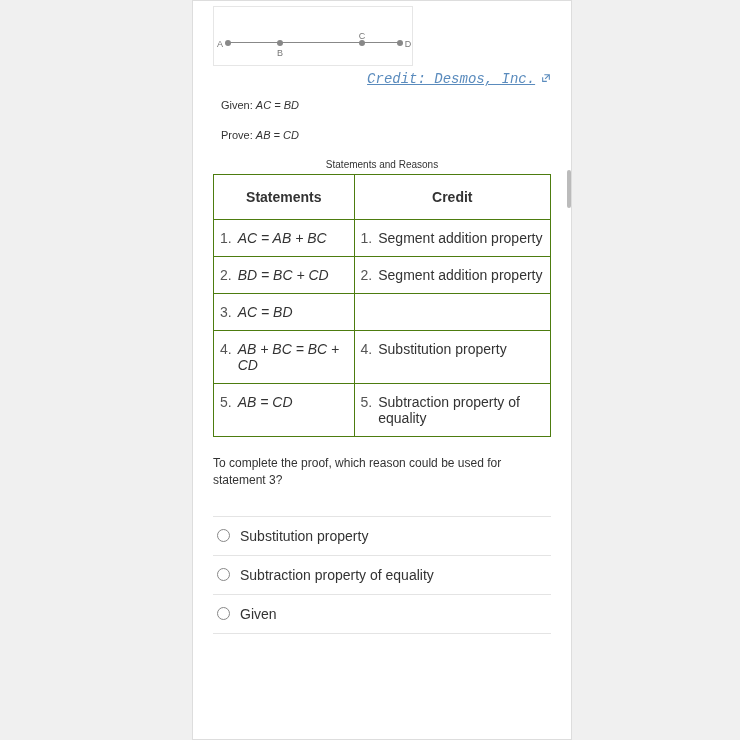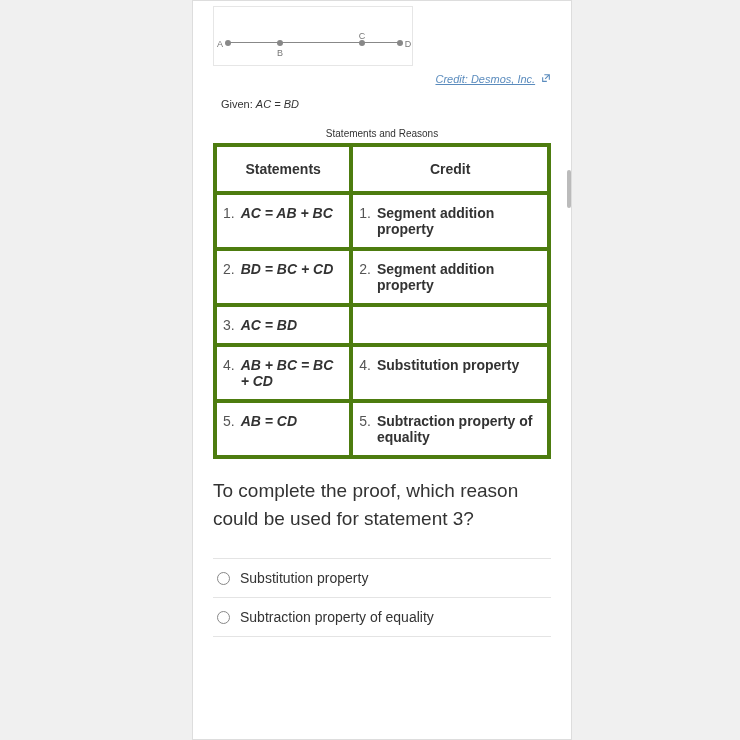--- a/index.html
+++ b/index.html
@@ -59,23 +59,24 @@
       font-size: 9px;
       color: #777;
       transform: translateX(-50%);
     }
     .credit-row {
       text-align: right;
       margin: 4px 0 12px 0;
     }
     .credit {
       color: #5a8bbd;
-      font-size: 11px;
+      font-size: 14px;
       text-decoration: underline;
       font-style: italic;
+      font-family: Liberation Mono, monospace;
     }
     .ext-icon {
       display: inline-block;
       width: 10px;
       height: 10px;
       vertical-align: baseline;
       margin-left: 2px;
     }
     .given, .prove {
       font-size: 11px;
@@ -88,44 +89,43 @@
       font-size: 10px;
       margin-bottom: 4px;
       color: #333;
     }
     table.proof {
       border-collapse: collapse;
       width: 100%;
       border: 1px solid #333;
     }
     table.proof th, table.proof td {
-      border: 4px solid #4d7c0f;
+      border: 1px solid #4d7c0f;
       padding: 10px 6px;
       vertical-align: top;
       font-size: 14px;
     }
     table.proof th {
       text-align: center;
       font-weight: 600;
       padding: 14px 6px;
     }
     .cell-wrap {
       display: flex;
       gap: 6px;
     }
     .num {
       flex: 0 0 auto;
       color: #555;
     }
     .txt {
       flex: 1 1 auto;
-      font-weight: bold;
     }
     .question {
-      font-size: 19px;
+      font-size: 12px;
       margin: 18px 0 26px 0;
       line-height: 1.45;
       color: #333;
     }
     .options {
       border-top: 1px solid #e4e4e4;
     }
     .option {
       border-bottom: 1px solid #e4e4e4;
       padding: 11px 4px;
@@ -182,20 +182,23 @@
       <span class="ext-icon">
         <svg viewBox="0 0 12 12" width="10" height="10">
             <path d="M4 2h6v6M10 2L5 7M2 5v5h5" fill="none" stroke="#5a8bbd" stroke-width="1.3"></path>
           </svg>
       </span>
     </div>
 
     <p class="given">
       <span>Given: </span><span class="ital">AC = BD</span>
     </p>
+    <p class="prove">
+      <span>Prove: </span><span class="ital">AB = CD</span>
+    </p>
 
     <div class="tbl-caption">Statements and Reasons</div>
     <table class="proof">
       <thead>
         <tr>
           <th>Statements</th>
           <th>Credit</th>
         </tr>
       </thead>
       <tbody>
@@ -276,16 +279,20 @@
 
     <div class="options">
       <div class="option">
         <span class="radio"></span>
         <span class="opt-label">Substitution property</span>
       </div>
       <div class="option">
         <span class="radio"></span>
         <span class="opt-label">Subtraction property of equality</span>
       </div>
+      <div class="option">
+        <span class="radio"></span>
+        <span class="opt-label">Given</span>
+      </div>
     </div>
 
   </div>
 </div>
 
 </body></html>

